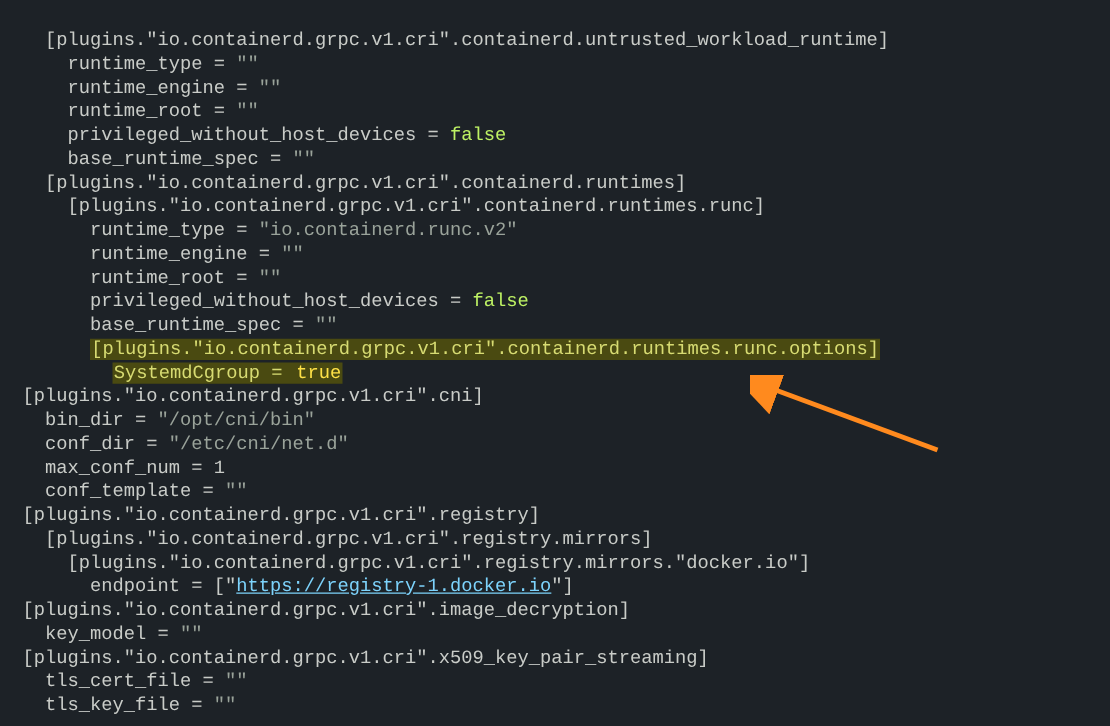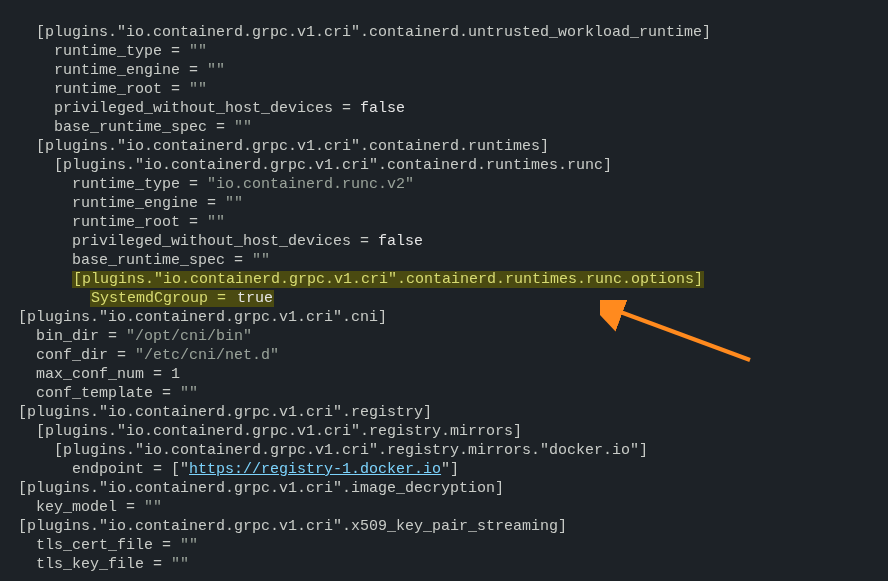--- a/index.html
+++ b/index.html
@@ -13,28 +13,28 @@
   .code-area {
     font-family: Consolas, "Courier New", monospace;
     font-size: 15px;
     line-height: 19px;
     color: #c9ccc8;
     white-space: pre;
     padding: 4px 0 0 0;
     position: relative;
   }        
   .str { color: #9aa39a; }        
-  .kw-false { color: #e5e5e5; }   
+  .kw-false { color: #bef264; }   
   .url { color: #7dd3fc; text-decoration: underline; }
   .hl {
     background: #4a4a11;
     color: #d7db72;
     padding: 0 1px;
   }
-  .hl-true { color:#e5e5e5; }
+  .hl-true { color:#fde047; }
   .arrow {
     position: absolute;
     left: 600px;
     top: 300px;
     pointer-events: none;
   }
 </style>
 </head>
 <body>
 

